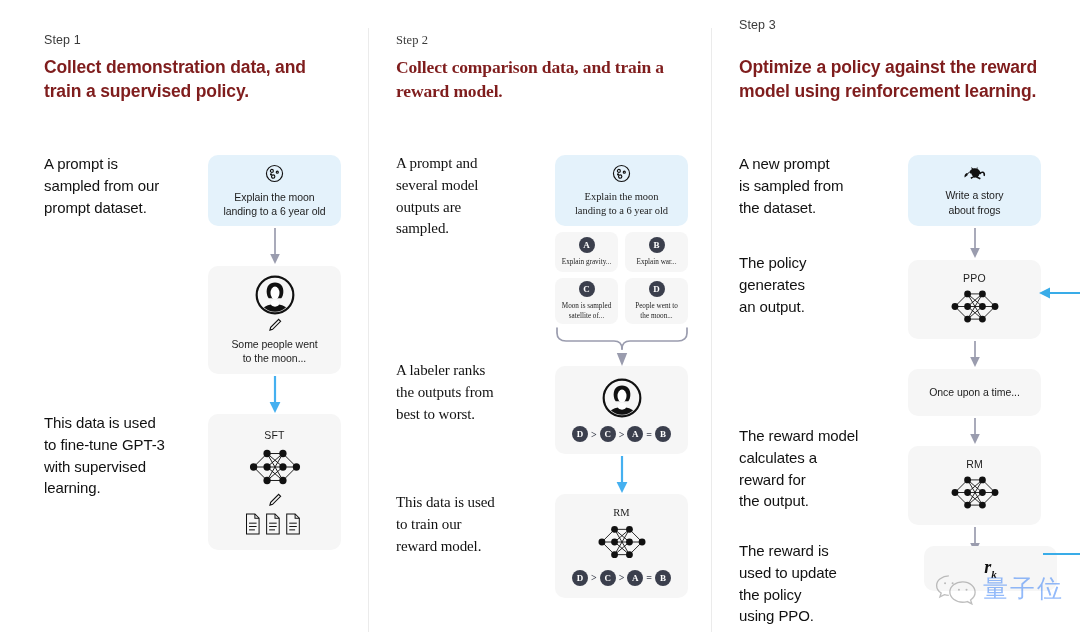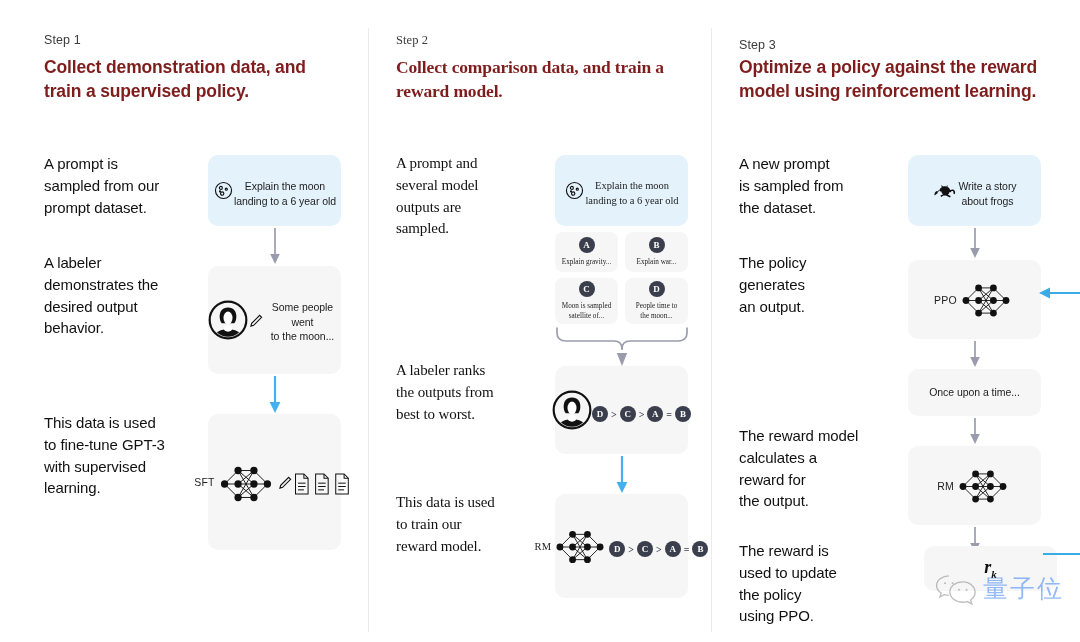--- a/index.html
+++ b/index.html
@@ -36,21 +36,21 @@
     position: absolute;
     font-size: 15px; color: #111; line-height: 1.45; letter-spacing: -.1px;
     white-space: pre-line;
   }
 
   
   .card {
     position: absolute;
     border-radius: 10px;
     background: #f6f6f6;
-    display: flex; flex-direction: row;
+    display: flex; flex-direction: column;
     align-items: center; justify-content: center;
     text-align: center;
   }
   .card.blue { background: #e4f2fb; }
   .card-text {
     font-size: 10.5px; color: #1d1d1d; line-height: 1.38;
     white-space: pre-line; letter-spacing: -.05px;
   }
   .card-label {
     font-size: 10.5px; color: #1d1d1d; letter-spacing: .2px;
@@ -106,24 +106,20 @@
   <div class="divider d2"></div>
 
   <div class="col col1">
     <div class="step-label" style="left:28px; top:33px;">Step 1</div>
     <div class="step-title" style="left:28px; top:55px; width:300px;">Collect demonstration data,
 and train a supervised policy.</div>
 
     <div class="para" style="left:28px; top:153px; width:160px;">A prompt is
 sampled from our
 prompt dataset.</div>
-    <div class="para" style="left:28px; top:252px; width:160px;">A labeler
-demonstrates the
-desired output
-behavior.</div>
     <div class="para" style="left:28px; top:412px; width:170px;">This data is used
 to fine-tune GPT-3
 with supervised
 learning.</div>
 
     <div class="card blue" style="left:192px; top:155px; width:133px; height:71px;">
       <span>
         <svg width="21" height="21" viewBox="0 0 24 24" fill="none" stroke="#111" stroke-width="1.3">
           <circle cx="12" cy="12" r="9.2"></circle>
           <circle cx="9" cy="9" r="1.7"></circle>
@@ -281,21 +277,21 @@
     </div>
 
     <div class="mini-card" style="left:186px; top:278px; width:63px; height:46px;">
       <div class="badge">C</div>
       <div class="mini-text">Moon is sampled
 satellite of...</div>
     </div>
 
     <div class="mini-card" style="left:256px; top:278px; width:63px; height:46px;">
       <div class="badge">D</div>
-      <div class="mini-text">People time to
+      <div class="mini-text">People went to
 the moon...</div>
     </div>
 
     <div style="position:absolute; left:184px; top:326px;">
       <svg width="138" height="42" viewBox="0 0 138 42" fill="none" stroke="#9a9cae" stroke-width="1.7" stroke-linecap="round">
         <path d="M4 2v5c0 5 3.5 8 9 8h48c5.5 0 8 3 8 8"></path>
         <path d="M134 2v5c0 5-3.5 8-9 8H77c-5.5 0-8 3-8 8"></path>
         <polygon points="69,40 63.8,27 74.2,27" fill="#9a9cae" stroke="none"></polygon>
       </svg>
     </div>
@@ -372,21 +368,21 @@
         <span class="rank-badge">C</span>
         <span class="rank-op">&gt;</span>
         <span class="rank-badge">A</span>
         <span class="rank-op">=</span>
         <span class="rank-badge">B</span>
       </div>
     </div>
   </div>
 
   <div class="col col3">
-    <div class="step-label" style="left:27px; top:38px;">Step 3</div>
+    <div class="step-label" style="left:27px; top:18px;">Step 3</div>
     <div class="step-title" style="left:27px; top:55px; width:300px;">Optimize a policy against
 the reward model using
 reinforcement learning.</div>
 
     <div class="para" style="left:27px; top:153px; width:160px;">A new prompt
 is sampled from
 the dataset.</div>
     <div class="para" style="left:27px; top:252px; width:160px;">The policy
 generates
 an output.</div>

